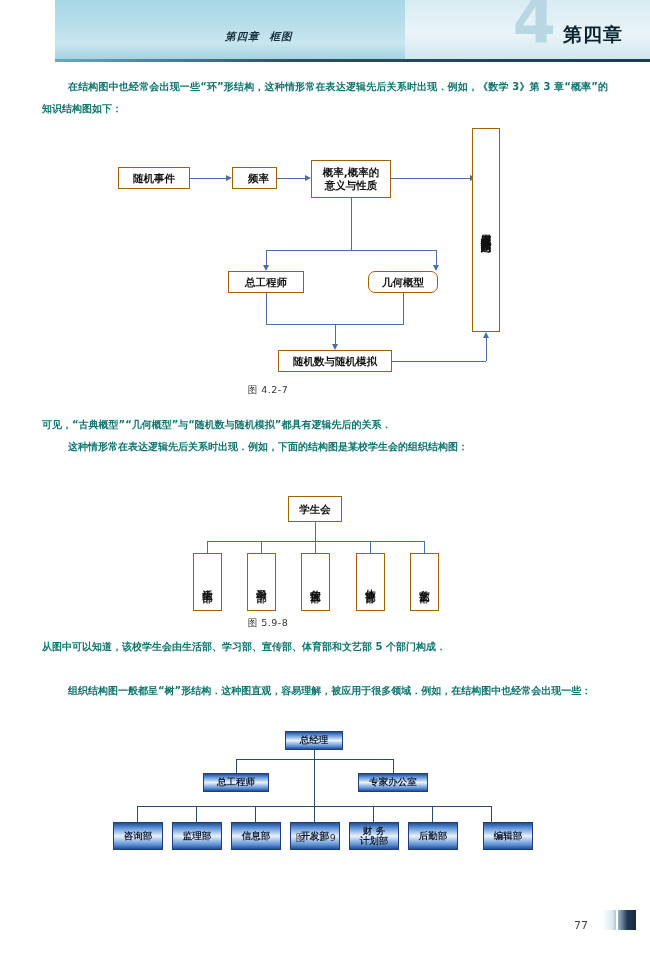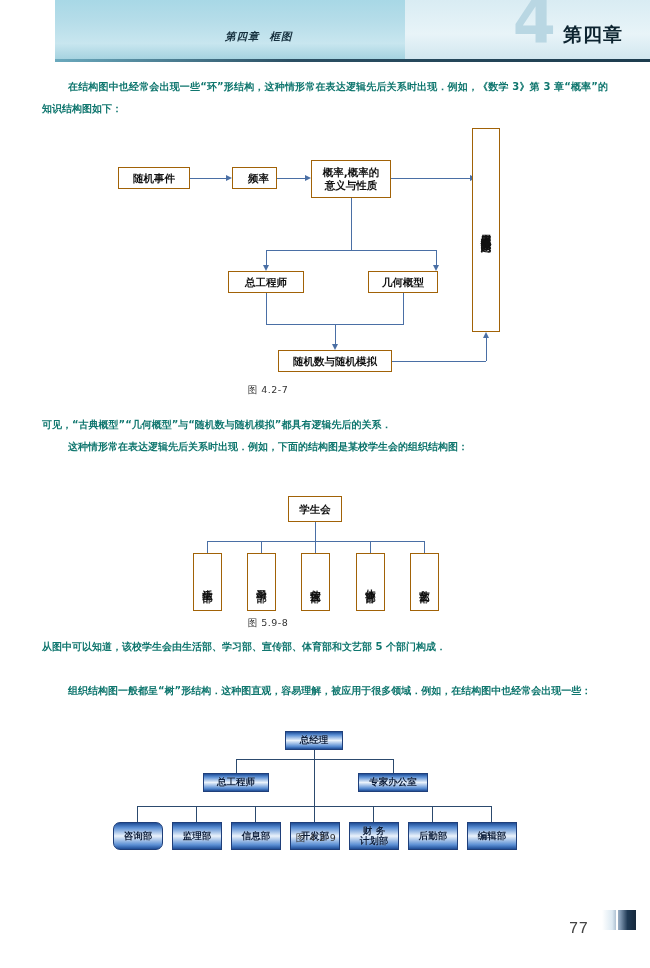--- a/index.html
+++ b/index.html
@@ -89,22 +89,22 @@
     color:#0a1c3a;font-weight:bold;font-size:9.5px;line-height:10.5px;
     display:flex;align-items:center;justify-content:center;text-align:center;
     text-shadow:0 0 1px rgba(255,255,255,.6);
   }
   .gln{position:absolute;background:#2c4a6e;}
   .glnh{height:1px;}
   .glnv{width:1px;}
 
   
   .pageno{
-    position:absolute;right:62px;bottom:30px;
-    font-size:16px;color:#444;font-family:Liberation Mono, monospace;
+    position:absolute;right:62px;bottom:36px;
+    font-size:11px;color:#444;
   }
   .foot-deco{
     position:absolute;right:14px;bottom:38px;width:34px;height:20px;
     background:linear-gradient(90deg,#ffffff 0%,#dce9f2 30%,#7b93ad 55%,#203a55 75%,#16293d 100%);
   }
   .foot-deco:after{
     content:"";position:absolute;left:14px;top:0;width:2px;height:20px;background:#ffffff;
   }
 </style>
 </head>
@@ -143,21 +143,21 @@
 
   <div class="ln lnv" style="left:351px;top:198px;height:52px;"></div>
   <div class="ln lnh" style="left:266px;top:250px;width:170px;"></div>
   <div class="ln lnv" style="left:266px;top:250px;height:17px;"></div>
   <div class="arrow-d" style="left:262.5px;top:265px;"></div>
   <div class="ln lnv" style="left:436px;top:250px;height:17px;"></div>
   <div class="arrow-d" style="left:432.5px;top:265px;"></div>
 
   <div class="box" style="left:228px;top:271px;width:76px;height:22px;">总工程师</div>
 
-  <div class="box" style="left:368px;top:271px;width:70px;height:22px;">几何概型</div>
+  <div class="box" style="left:368px;top:271px;width:70px;height:22px;border-radius:7px;">几何概型</div>
 
   <div class="ln lnv" style="left:266px;top:293px;height:31px;"></div>
   <div class="ln lnv" style="left:403px;top:293px;height:31px;"></div>
   <div class="ln lnh" style="left:266px;top:324px;width:138px;"></div>
   <div class="ln lnv" style="left:335px;top:324px;height:22px;"></div>
   <div class="arrow-d" style="left:331.5px;top:344px;"></div>
 
   <div class="box" style="left:278px;top:350px;width:114px;height:22px;">随机数与随机模拟</div>
 
   <div class="ln lnh" style="left:392px;top:361px;width:94px;"></div>
@@ -211,26 +211,26 @@
 
   <div class="gln glnh" style="left:137px;top:806px;width:355px;"></div>
   <div class="gln glnv" style="left:137px;top:806px;height:16px;"></div>
   <div class="gln glnv" style="left:196px;top:806px;height:16px;"></div>
   <div class="gln glnv" style="left:255px;top:806px;height:16px;"></div>
   <div class="gln glnv" style="left:314px;top:806px;height:16px;"></div>
   <div class="gln glnv" style="left:373px;top:806px;height:16px;"></div>
   <div class="gln glnv" style="left:432px;top:806px;height:16px;"></div>
   <div class="gln glnv" style="left:491px;top:806px;height:16px;"></div>
 
-  <div class="gbox" style="left:113px;top:822px;width:50px;height:28px;border-radius:7px;">咨询部</div>
+  <div class="gbox" style="left:113px;top:822px;width:50px;height:28px;">咨询部</div>
   <div class="gbox" style="left:172px;top:822px;width:50px;height:28px;">监理部</div>
   <div class="gbox" style="left:231px;top:822px;width:50px;height:28px;">信息部</div>
   <div class="gbox" style="left:290px;top:822px;width:50px;height:28px;">开发部</div>
   <div class="gbox" style="left:349px;top:822px;width:50px;height:28px;white-space:pre-line;">财 务
 计划部</div>
   <div class="gbox" style="left:408px;top:822px;width:50px;height:28px;">后勤部</div>
-  <div class="gbox" style="left:467px;top:822px;width:50px;height:28px;">编辑部</div>
+  <div class="gbox" style="left:483px;top:822px;width:50px;height:28px;">编辑部</div>
 </div>
 
 <div class="caption" style="top:832px;padding-left:48px;">图 4.2-9</div>
 
 <div class="pageno">77</div>
 <div class="foot-deco"></div>
 
 </body></html>

